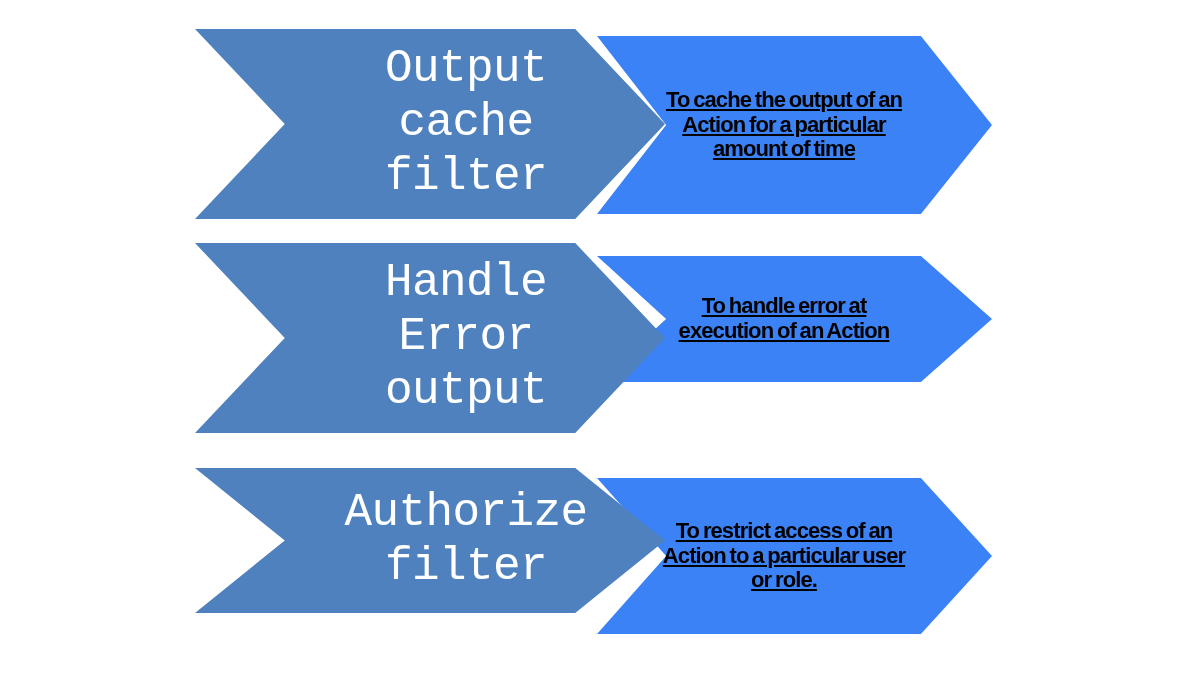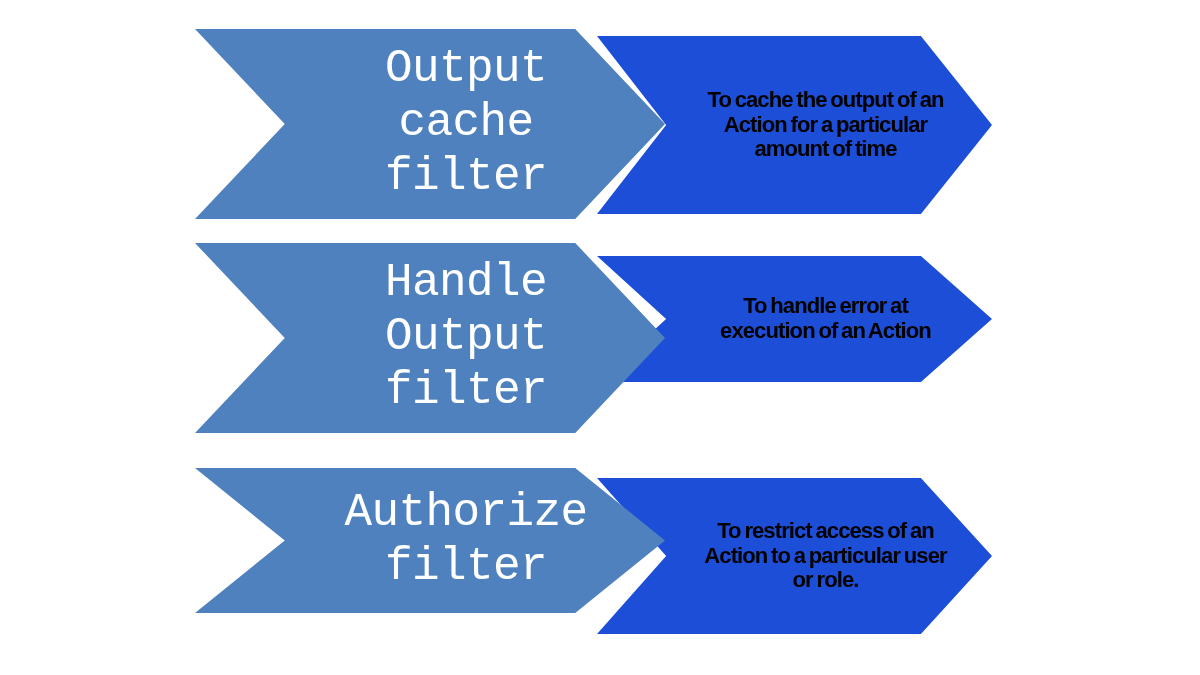--- a/index.html
+++ b/index.html
@@ -26,26 +26,26 @@
     position: absolute;
     left: 0;
     width: 1200px;
   }
 
   
   .desc-chevron {
     position: absolute;
     left: 597px;
     width: 395px;
-    background: #1d4ed8;
+    background: #3b82f6;
     -webkit-clip-path: polygon(0 0, 82% 0, 100% 50%, 82% 100%, 0 100%, 17.5% 50%);
     clip-path: polygon(0 0, 82% 0, 100% 50%, 82% 100%, 0 100%, 17.5% 50%);
     display: flex;
     align-items: center;
-    justify-content: center;
+    text-decoration: underline;
   }
 
   .desc-text {
     display: block;
     width: 250px;
     margin-left: 62px;
     text-align: center;
     color: #000000;
     font-family: "Liberation Sans", sans-serif;
     font-weight: bold;
@@ -105,21 +105,21 @@
     <div class="title-chevron">
       <span class="title-text">Output cache filter</span>
     </div>
   </div>
 
   <div class="row" id="row-1">
     <div class="desc-chevron">
       <span class="desc-text">To handle error at execution of an Action</span>
     </div>
     <div class="title-chevron">
-      <span class="title-text">Handle Output filter</span>
+      <span class="title-text">Handle Error output</span>
     </div>
   </div>
 
   <div class="row" id="row-2">
     <div class="desc-chevron">
       <span class="desc-text">To restrict access of an Action to a particular user or role.</span>
     </div>
     <div class="title-chevron">
       <span class="title-text">Authorize filter</span>
     </div>

